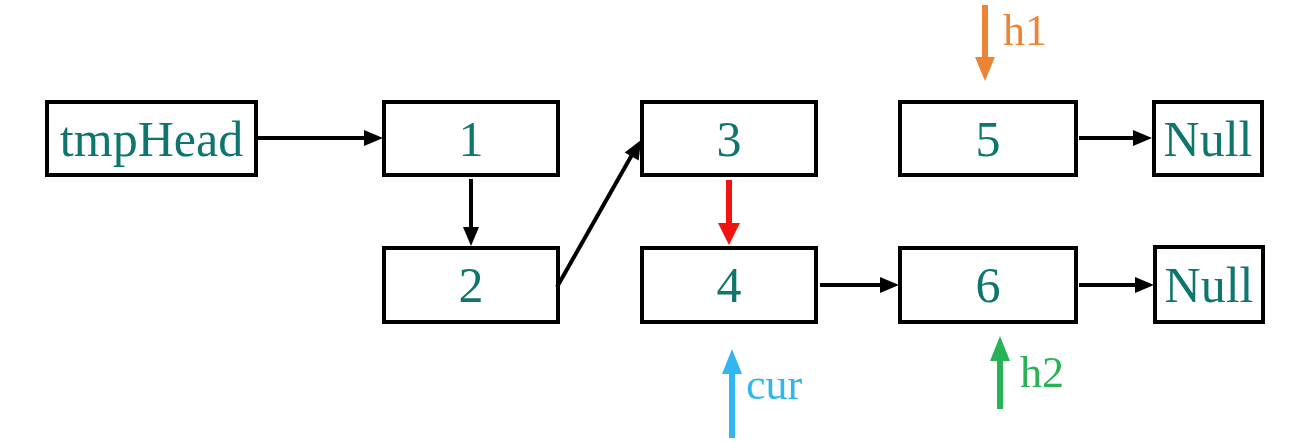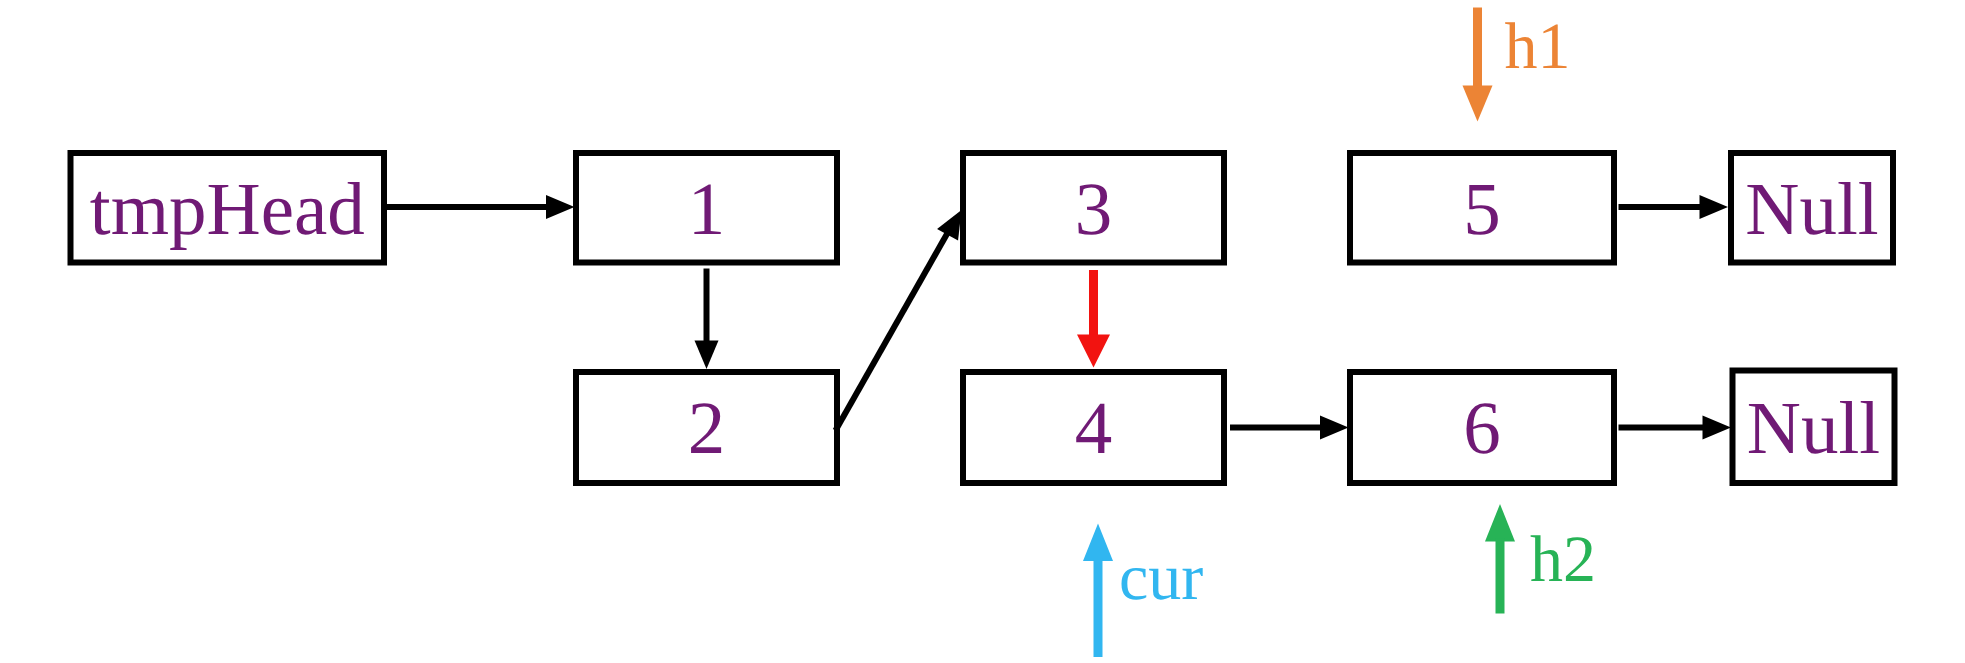--- a/index.html
+++ b/index.html
@@ -3,21 +3,21 @@
 <meta charset="utf-8">
 <style>
   html,body{margin:0;padding:0;background:#ffffff;}
   .stage{
     position:relative;width:1310px;height:442px;background:#ffffff;
     font-family:"Liberation Serif","DejaVu Serif",serif;overflow:hidden;
   }
   .node{
     position:absolute;box-sizing:border-box;border:4px solid #000000;background:#ffffff;
     display:flex;align-items:center;justify-content:center;
-    font-size:50px;color:#701a75;white-space:nowrap;
+    font-size:50px;color:#0f766e;white-space:nowrap;
   }
   .arrows{position:absolute;left:0;top:0;}
   .ptr-text{font-family:"Liberation Serif","DejaVu Serif",serif;font-size:44px;}
 </style>
 </head>
 <body>
 
 <div class="stage">
 
   <div class="node" style="left:45px;top:100px;width:213px;height:77px;">

